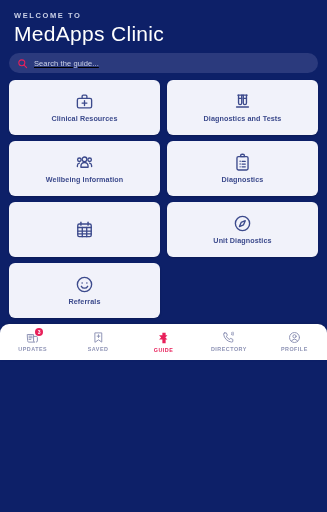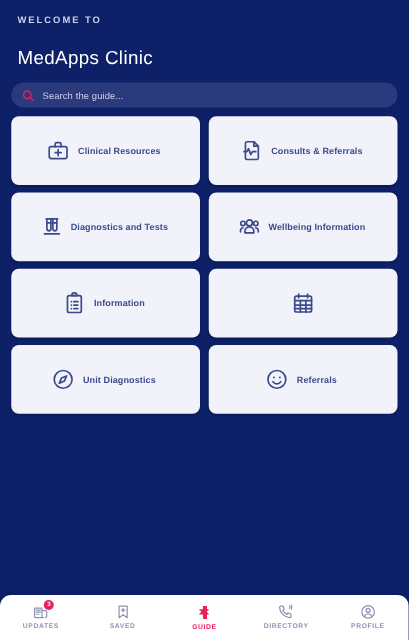--- a/index.html
+++ b/index.html
@@ -12,21 +12,21 @@
 
   body {
     font-family: "Liberation Sans", sans-serif;
     background: #0d2068;
     position: relative;
   }
 
   
   .app {
     width: 327px;
-    height: 512px;
+    height: 360px;
     background: #0d2068;
     display: flex;
     flex-direction: column;
     position: relative;
   }
 
   
   .header {
     padding: 10px 14px 0 14px;
     flex: 0 0 auto;
@@ -34,31 +34,32 @@
   .welcome-eyebrow {
     color: #c9cfe6;
     font-size: 7.5px;
     letter-spacing: 1.6px;
     font-weight: 700;
     text-transform: uppercase;
     line-height: 12px;
   }
   .app-title {
     color: #ffffff;
-    font-size: 15px;
+    font-size: 21px;
     font-weight: 400;
     letter-spacing: 0.3px;
     line-height: 20px;
-    margin-top: 15px;
+    margin-top: 2px;
   }
 
   
   .search-wrap {
     padding: 9px 9px 0 9px;
     flex: 0 0 auto;
+    text-decoration: underline;
   }
   .search-bar {
     height: 20px;
     background: #2b3a7d;
     border-radius: 10px;
     display: flex;
     align-items: center;
     padding: 0 8px;
     gap: 6px;
     cursor: text;
@@ -78,21 +79,21 @@
     display: grid;
     grid-template-columns: 1fr 1fr;
     gap: 6px 7px;
     flex: 0 0 auto;
   }
   .card {
     background: #f1f2fa;
     border-radius: 6px;
     height: 55px;
     display: flex;
-    flex-direction: row;
+    flex-direction: column;
     align-items: center;
     justify-content: center;
     gap: 3px;
     cursor: pointer;
     box-shadow: 0 1px 2px rgba(0,0,0,0.18);
   }
   .card-icon { line-height: 0; display: block; }
   .card-label {
     color: #3c4a8c;
     font-size: 7.2px;
@@ -187,30 +188,20 @@
         <svg width="19" height="19" viewBox="0 0 24 24" fill="none" stroke="#3c4a8c" stroke-width="1.7" stroke-linecap="round" stroke-linejoin="round">
           <rect x="3" y="8" width="18" height="12" rx="2"></rect>
           <path d="M9 8V5.5A1.5 1.5 0 0 1 10.5 4h3A1.5 1.5 0 0 1 15 5.5V8"></path>
           <line x1="12" y1="11" x2="12" y2="17"></line>
           <line x1="9" y1="14" x2="15" y2="14"></line>
         </svg>
       </span>
       <span class="card-label">Clinical Resources</span>
     </div>
 
-    <div class="card">
-      <span class="card-icon">
-        <svg width="19" height="19" viewBox="0 0 24 24" fill="none" stroke="#3c4a8c" stroke-width="1.7" stroke-linecap="round" stroke-linejoin="round">
-          <path d="M14 3H7a1.5 1.5 0 0 0-1.5 1.5v15A1.5 1.5 0 0 0 7 21h10a1.5 1.5 0 0 0 1.5-1.5V7.5z"></path>
-          <path d="M14 3v4.5h4.5"></path>
-          <path d="M4 13h3l1.6-3 2.2 6 1.7-3H16"></path>
-        </svg>
-      </span>
-      <span class="card-label">Consults &amp; Referrals</span>
-    </div>
 
     <div class="card">
       <span class="card-icon">
         <svg width="19" height="19" viewBox="0 0 24 24" fill="none" stroke="#3c4a8c" stroke-width="1.7" stroke-linecap="round" stroke-linejoin="round">
           <path d="M7 4v10a2 2 0 0 0 4 0V4"></path>
           <line x1="6.2" y1="4" x2="11.8" y2="4"></line>
           <line x1="7" y1="8" x2="11" y2="8"></line>
           <path d="M13 4v10a2 2 0 0 0 4 0V4"></path>
           <line x1="12.2" y1="4" x2="17.8" y2="4"></line>
           <line x1="13" y1="8" x2="17" y2="8"></line>
@@ -240,21 +231,21 @@
           <rect x="5" y="4.5" width="14" height="17" rx="1.8"></rect>
           <path d="M9.5 4.5V3.8A2.2 2.2 0 0 1 11.7 1.6h0.6A2.2 2.2 0 0 1 14.5 3.8v0.7z"></path>
           <circle cx="9" cy="10.5" r="0.9" fill="#3c4a8c" stroke="none"></circle>
           <line x1="11.5" y1="10.5" x2="15.5" y2="10.5"></line>
           <circle cx="9" cy="14" r="0.9" fill="#3c4a8c" stroke="none"></circle>
           <line x1="11.5" y1="14" x2="15.5" y2="14"></line>
           <circle cx="9" cy="17.5" r="0.9" fill="#3c4a8c" stroke="none"></circle>
           <line x1="11.5" y1="17.5" x2="15.5" y2="17.5"></line>
         </svg>
       </span>
-      <span class="card-label">Information</span>
+      <span class="card-label">Diagnostics</span>
     </div>
 
     <div class="card">
       <span class="card-icon">
         <svg width="19" height="19" viewBox="0 0 24 24" fill="none" stroke="#3c4a8c" stroke-width="1.7" stroke-linecap="round" stroke-linejoin="round">
           <rect x="3.5" y="5" width="17" height="16" rx="1.8"></rect>
           <line x1="3.5" y1="9.5" x2="20.5" y2="9.5"></line>
           <line x1="7.5" y1="2.8" x2="7.5" y2="6.5"></line>
           <line x1="16.5" y1="2.8" x2="16.5" y2="6.5"></line>
           <line x1="9.2" y1="9.5" x2="9.2" y2="21"></line>

